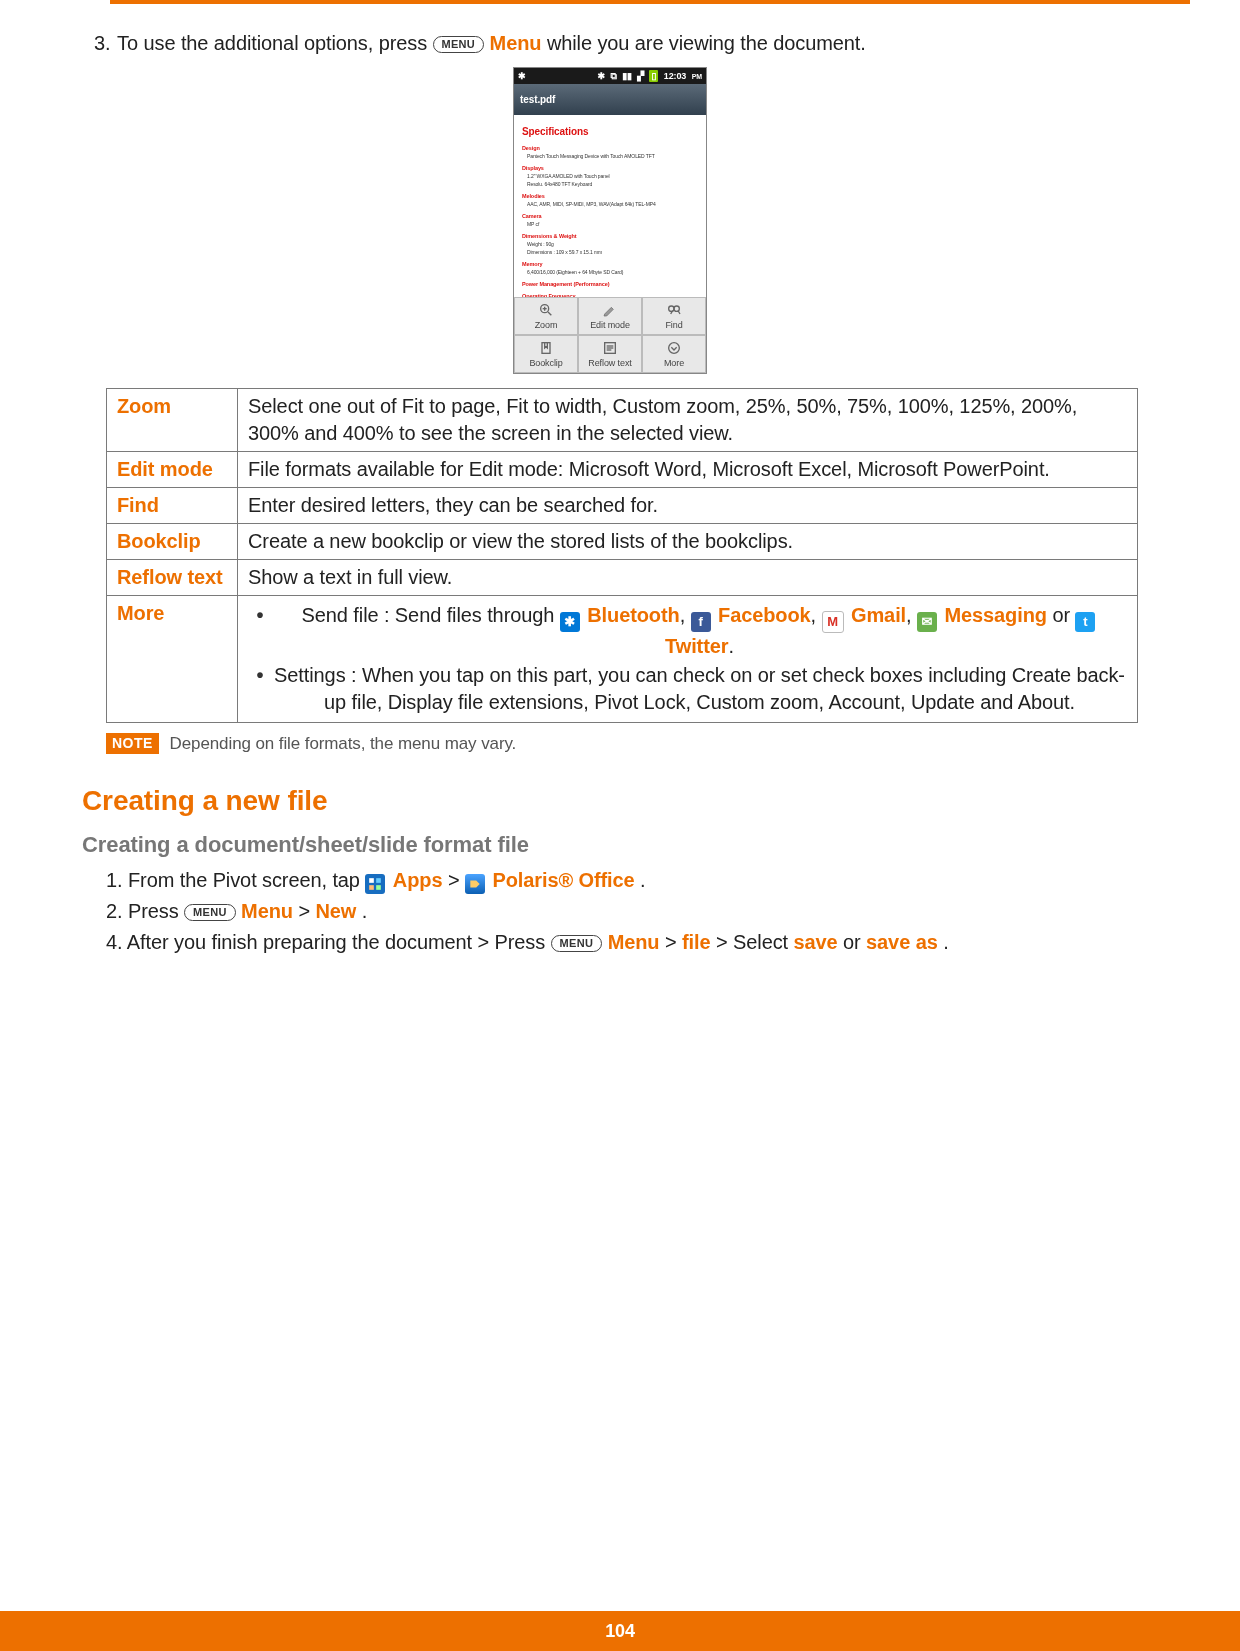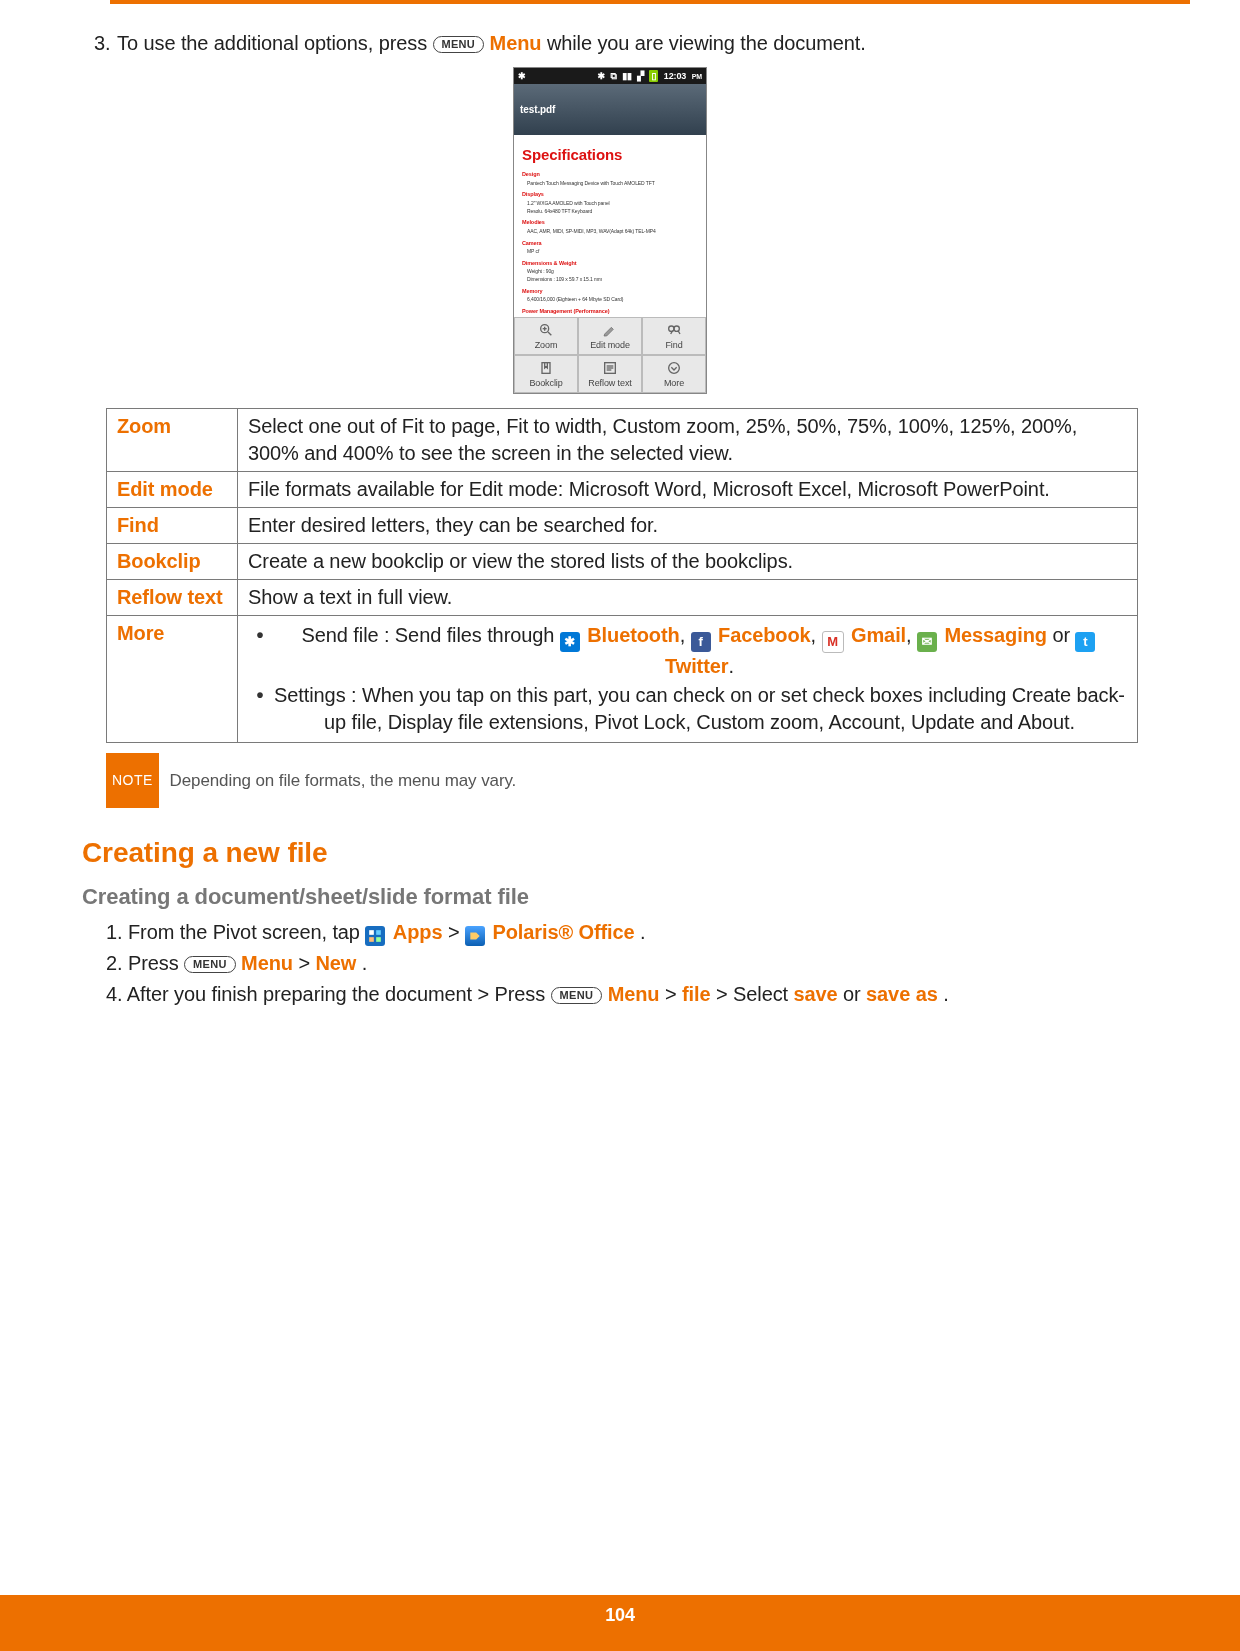--- a/index.html
+++ b/index.html
@@ -54,27 +54,27 @@
   .phone{
     width:192px;margin:8px auto 14px;border:1px solid #878787;background:#fff;position:relative;
   }
   .ph-status{
     height:16px;background:#1a1a1a;color:#fff;font-size:9px;display:flex;align-items:center;
     justify-content:space-between;padding:0 4px;font-weight:700;
   }
   .ph-status .ic-row span{display:inline-block;margin-left:3px;}
   .ph-title{
     height:31px;background:linear-gradient(#5b6a78,#31404e);color:#fff;font-size:10px;
-    display:flex;align-items:center;padding:10px 6px;font-weight:600;
+    display:flex;align-items:center;padding:0 6px;font-weight:600;
   }
   .ph-doc{
     height:172px;background:#fff;padding:6px 8px 4px;
     font-size:6px;color:#333;overflow:hidden;
   }
-  .ph-doc .spec-title{color:#d11;font-weight:700;font-size:15px;margin:4px 0 6px;}
+  .ph-doc .spec-title{color:#d11;font-weight:700;font-size:10px;margin:4px 0 6px;}
   .ph-doc .sec{color:#d11;font-weight:700;font-size:5.5px;margin-top:5px;}
   .ph-doc .line{color:#333;font-size:5px;margin-left:5px;margin-top:1px;}
   .ph-menu{
     display:grid;grid-template-columns:1fr 1fr 1fr;grid-template-rows:1fr 1fr;
     background:#e8e8e8;
   }
   .ph-menu .cell{
     border:1px solid #bbb;text-align:center;padding:3px 0 3px;
   }
   .ph-menu .ic{height:18px;display:flex;align-items:center;justify-content:center;}
@@ -108,36 +108,36 @@
   .ic-fb{background:#3b5998;}
   .ic-gm{background:#fff;border:1px solid #bbb;color:#d93025;}
   .ic-msg{background:#6ab04c;}
   .ic-tw{background:#1da1f2;}
   .ic-apps{background:#176dc0;}
   .ic-pol{background:linear-gradient(#4aa3ff,#0b5fb3);}
 
   
   .note-row{margin:4px 0 26px 24px;font-size:17px;color:#555;}
   .note-badge{
-    display:inline-block;background:var(--orange);color:#fff;font-weight:400;
-    padding:18px 6px;font-size:14px;letter-spacing:0.5px;margin-right:6px;vertical-align:1px;
+    display:inline-block;background:var(--orange);color:#fff;font-weight:700;
+    padding:1px 6px;font-size:14px;letter-spacing:0.5px;margin-right:6px;vertical-align:1px;
   }
 
   h2.orange{
     color:var(--orange);font-size:28px;font-weight:700;margin:4px 0 10px 0;
   }
   .sub{
     color:#777;font-weight:600;font-size:22px;margin:6px 0 8px 0;
   }
   ol.steps{list-style:none;padding:0;margin:0 0 0 24px;}
   ol.steps li{margin:4px 0;}
 
   
   .footer{
-    position:absolute;left:0;right:0;bottom:0;height:56px;background:var(--orange);
+    position:absolute;left:0;right:0;bottom:0;height:40px;background:var(--orange);
     color:#fff;text-align:center;font-weight:700;font-size:18px;line-height:40px;
   }
 </style>
 </head>
 <body>
 
 <div class="page">
   <div class="top-rule"></div>
 
   <div class="content">

